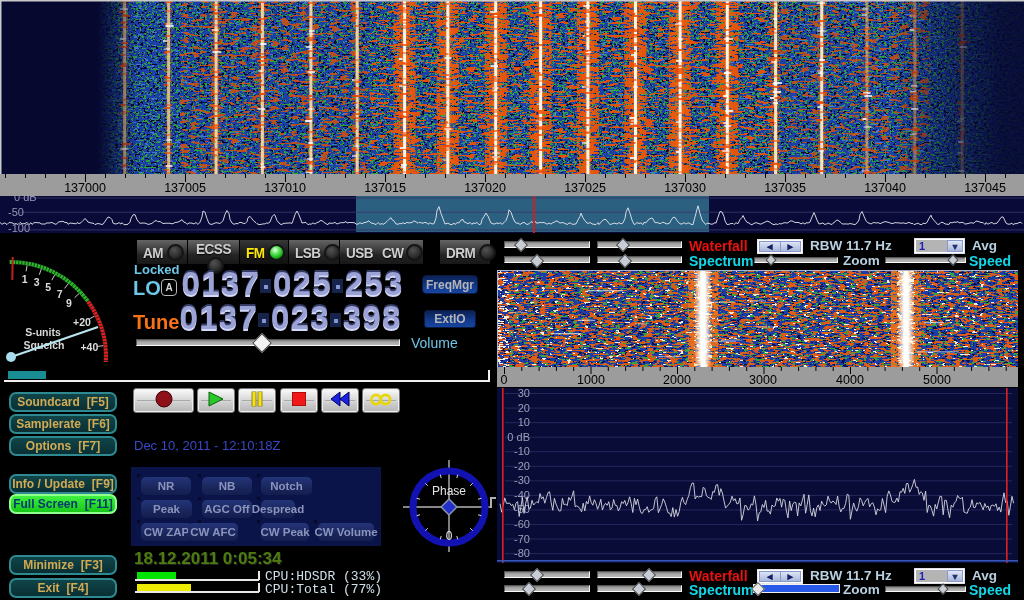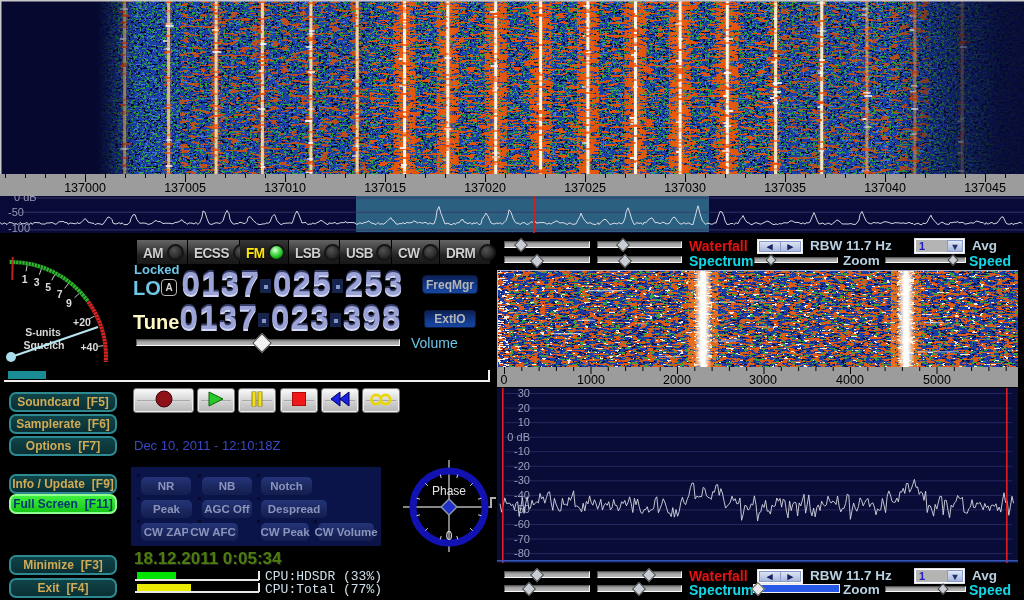--- a/index.html
+++ b/index.html
@@ -865,49 +865,49 @@
       <line x1="12.3" y1="47.0" x2="12.7" y2="24.0" stroke="#c02020" stroke-width="2"></line>
       <text x="43" y="103" font-family="Liberation Sans, sans-serif" font-size="10.5" font-weight="bold" fill="#d8d8d8" text-anchor="middle">S-units</text>
       <text x="44" y="116" font-family="Liberation Sans, sans-serif" font-size="10.5" font-weight="bold" fill="#d8d8d8" text-anchor="middle">Squelch</text>
       <line x1="11" y1="124" x2="98" y2="94" stroke="#b8e4f0" stroke-width="2.2"></line>
       <circle cx="11" cy="124" r="5" fill="#a8dcec"></circle>
     </svg>
 <div style="position:absolute;left:137px;top:240px;width:51px;height:24px;background:linear-gradient(#646464,#3c3c3c 42%,#242424 62%,#181818);border-right:1px solid #000;box-sizing:border-box;display:flex;align-items:center;justify-content:space-between;padding:0 3px 0 6px;">
       <span style="font:bold 15px 'Liberation Sans', sans-serif;color:#cfcfcf;letter-spacing:-0.5px;transform:scaleX(0.9);transform-origin:left;text-shadow:0 1px 1px #000">AM</span>
       <span style="width:13px;height:13px;border-radius:50%;background:radial-gradient(circle at 38% 32%,#525252,#2e2e2e 55%,#161616 85%);border:2px solid #151515;flex:none"></span>
     </div>
-    <div style="position:absolute;left:188px;top:240px;width:52px;height:24px;background:linear-gradient(#646464,#3c3c3c 42%,#242424 62%,#181818);border-right:1px solid #000;box-sizing:border-box;display:flex;align-items:center;justify-content:space-between;padding:0 3px 0 6px;">
+    <div style="position:absolute;left:188px;top:240px;width:52px;height:24px;background:linear-gradient(#646464,#3c3c3c 42%,#242424 62%,#181818);border-right:1px solid #000;box-sizing:border-box;display:flex;align-items:center;justify-content:space-between;padding:0 3px 0 6px;flex-direction:column;">
       <span style="font:bold 15px 'Liberation Sans', sans-serif;color:#cfcfcf;letter-spacing:-0.5px;transform:scaleX(0.9);transform-origin:left;text-shadow:0 1px 1px #000">ECSS</span>
       <span style="width:13px;height:13px;border-radius:50%;background:radial-gradient(circle at 38% 32%,#525252,#2e2e2e 55%,#161616 85%);border:2px solid #151515;flex:none"></span>
     </div>
     <div style="position:absolute;left:240px;top:240px;width:49px;height:24px;background:linear-gradient(#383838,#1e1e1e 45%,#101010);border-right:1px solid #000;box-sizing:border-box;display:flex;align-items:center;justify-content:space-between;padding:0 3px 0 6px;">
       <span style="font:bold 15px 'Liberation Sans', sans-serif;color:#ffe808;letter-spacing:-0.5px;transform:scaleX(0.9);transform-origin:left;text-shadow:0 1px 1px #000">FM</span>
       <span style="width:13px;height:13px;border-radius:50%;background:radial-gradient(circle at 40% 32%,#eeffee,#5fe55f 32%,#1eb81e 62%,#0a4a0a 85%,#052805 100%);border:2px solid #151515;flex:none"></span>
     </div>
     <div style="position:absolute;left:289px;top:240px;width:51px;height:24px;background:linear-gradient(#646464,#3c3c3c 42%,#242424 62%,#181818);border-right:1px solid #000;box-sizing:border-box;display:flex;align-items:center;justify-content:space-between;padding:0 3px 0 6px;">
       <span style="font:bold 15px 'Liberation Sans', sans-serif;color:#cfcfcf;letter-spacing:-0.5px;transform:scaleX(0.9);transform-origin:left;text-shadow:0 1px 1px #000">LSB</span>
       <span style="width:13px;height:13px;border-radius:50%;background:radial-gradient(circle at 38% 32%,#525252,#2e2e2e 55%,#161616 85%);border:2px solid #151515;flex:none"></span>
     </div>
     <div style="position:absolute;left:340px;top:240px;width:52px;height:24px;background:linear-gradient(#646464,#3c3c3c 42%,#242424 62%,#181818);border-right:1px solid #000;box-sizing:border-box;display:flex;align-items:center;justify-content:space-between;padding:0 3px 0 6px;">
       <span style="font:bold 15px 'Liberation Sans', sans-serif;color:#cfcfcf;letter-spacing:-0.5px;transform:scaleX(0.9);transform-origin:left;text-shadow:0 1px 1px #000">USB</span>
       <span style="width:13px;height:13px;border-radius:50%;background:radial-gradient(circle at 38% 32%,#525252,#2e2e2e 55%,#161616 85%);border:2px solid #151515;flex:none"></span>
     </div>
-    <div style="position:absolute;left:392px;top:240px;width:48px;height:24px;background:linear-gradient(#646464,#3c3c3c 42%,#242424 62%,#181818);border-right:1px solid #000;box-sizing:border-box;display:flex;align-items:center;justify-content:space-between;padding:0 3px 0 6px;">
+    <div style="position:absolute;left:376px;top:240px;width:48px;height:24px;background:linear-gradient(#646464,#3c3c3c 42%,#242424 62%,#181818);border-right:1px solid #000;box-sizing:border-box;display:flex;align-items:center;justify-content:space-between;padding:0 3px 0 6px;">
       <span style="font:bold 15px 'Liberation Sans', sans-serif;color:#cfcfcf;letter-spacing:-0.5px;transform:scaleX(0.9);transform-origin:left;text-shadow:0 1px 1px #000">CW</span>
       <span style="width:13px;height:13px;border-radius:50%;background:radial-gradient(circle at 38% 32%,#525252,#2e2e2e 55%,#161616 85%);border:2px solid #151515;flex:none"></span>
     </div>
     <div style="position:absolute;left:440px;top:240px;width:51px;height:24px;background:linear-gradient(#646464,#3c3c3c 42%,#242424 62%,#181818);border-right:1px solid #000;box-sizing:border-box;display:flex;align-items:center;justify-content:space-between;padding:0 3px 0 6px;">
       <span style="font:bold 15px 'Liberation Sans', sans-serif;color:#cfcfcf;letter-spacing:-0.5px;transform:scaleX(0.9);transform-origin:left;text-shadow:0 1px 1px #000">DRM</span>
       <span style="width:13px;height:13px;border-radius:50%;background:radial-gradient(circle at 38% 32%,#525252,#2e2e2e 55%,#161616 85%);border:2px solid #151515;flex:none"></span>
     </div>
 <div style="position:absolute;left:134px;top:262px;font:bold 13px 'Liberation Sans', sans-serif;color:#6ec6e8">Locked</div>
     <div style="position:absolute;left:133px;top:277px;font:bold 20px 'Liberation Sans', sans-serif;color:#6ec6e8">LO</div>
     <div style="position:absolute;left:161px;top:279px;width:14px;height:15px;border:1.5px solid #b8b8b8;border-radius:4px;color:#d8d8d8;font:bold 10px 'Liberation Sans', sans-serif;text-align:center;line-height:15px">A</div>
     <div style="position:absolute;left:181px;top:265px;font:bold 33px 'Liberation Sans', sans-serif;color:#9aa2d6;text-shadow:0 -2px 0 #353c64,0 2px 0 #d2d8f6;letter-spacing:0px;"><span style="display:inline-block;width:19.6px;text-align:center">0</span><span style="display:inline-block;width:19.6px;text-align:center">1</span><span style="display:inline-block;width:19.6px;text-align:center">3</span><span style="display:inline-block;width:19.6px;text-align:center">7</span><span style="display:inline-block;width:11px;height:14px;background:#16244c;margin:0 1px 2px 1px;position:relative;vertical-align:baseline;"><span style="position:absolute;left:3.5px;bottom:4px;width:4px;height:4px;background:#8694cc"></span></span><span style="display:inline-block;width:19.6px;text-align:center">0</span><span style="display:inline-block;width:19.6px;text-align:center">2</span><span style="display:inline-block;width:19.6px;text-align:center">5</span><span style="display:inline-block;width:11px;height:14px;background:#16244c;margin:0 1px 2px 1px;position:relative;vertical-align:baseline;"><span style="position:absolute;left:3.5px;bottom:4px;width:4px;height:4px;background:#8694cc"></span></span><span style="display:inline-block;width:19.6px;text-align:center">2</span><span style="display:inline-block;width:19.6px;text-align:center">5</span><span style="display:inline-block;width:19.6px;text-align:center">3</span></div>
-    <div style="position:absolute;left:133px;top:311px;font:bold 20px 'Liberation Sans', sans-serif;color:#fef9c3">Tune</div>
+    <div style="position:absolute;left:133px;top:311px;font:bold 20px 'Liberation Sans', sans-serif;color:#f97316">Tune</div>
     <div style="position:absolute;left:179px;top:299px;font:bold 33px 'Liberation Sans', sans-serif;color:#9aa2d6;text-shadow:0 -2px 0 #353c64,0 2px 0 #d2d8f6;letter-spacing:0px;"><span style="display:inline-block;width:19.6px;text-align:center">0</span><span style="display:inline-block;width:19.6px;text-align:center">1</span><span style="display:inline-block;width:19.6px;text-align:center">3</span><span style="display:inline-block;width:19.6px;text-align:center">7</span><span style="display:inline-block;width:11px;height:14px;background:#16244c;margin:0 1px 2px 1px;position:relative;vertical-align:baseline;"><span style="position:absolute;left:3.5px;bottom:4px;width:4px;height:4px;background:#8694cc"></span></span><span style="display:inline-block;width:19.6px;text-align:center">0</span><span style="display:inline-block;width:19.6px;text-align:center">2</span><span style="display:inline-block;width:19.6px;text-align:center">3</span><span style="display:inline-block;width:11px;height:14px;background:#16244c;margin:0 1px 2px 1px;position:relative;vertical-align:baseline;"><span style="position:absolute;left:3.5px;bottom:4px;width:4px;height:4px;background:#8694cc"></span></span><span style="display:inline-block;width:19.6px;text-align:center">3</span><span style="display:inline-block;width:19.6px;text-align:center">9</span><span style="display:inline-block;width:19.6px;text-align:center">8</span></div>
     <div style="position:absolute;background:linear-gradient(#0c2054,#123a8c 60%,#16459e);border:1px solid #0a1a40;border-radius:4px;color:#b4b4b4;font:bold 12px 'Liberation Sans', sans-serif;display:flex;align-items:center;justify-content:center;box-sizing:border-box;left:422px;top:275px;width:56px;height:19px">FreqMgr</div>
     <div style="position:absolute;background:linear-gradient(#0c2054,#123a8c 60%,#16459e);border:1px solid #0a1a40;border-radius:3px;color:#b4b4b4;font:bold 12px 'Liberation Sans', sans-serif;display:flex;align-items:center;justify-content:center;box-sizing:border-box;left:424px;top:310px;width:52px;height:18px">ExtIO</div>
     <div style="position:absolute;left:136px;top:339px;width:264px;height:7px;background:linear-gradient(#7a7a7a,#a8a8a8 40%,#b8b8b8);border-top:1px solid #555;border-left:1px solid #555;border-bottom:1px solid #f8f8f8;border-right:1px solid #eee;box-sizing:border-box"></div>
     <div style="position:absolute;left:253px;top:334px;width:12px;height:12px;background:#f2f2f2;border:1px solid #444;transform:rotate(45deg);transform-origin:center;margin:2px"></div>
     <div style="position:absolute;left:411px;top:335px;font:14px 'Liberation Sans', sans-serif;color:#6ec6e8">Volume</div>
 <div style="background:linear-gradient(#fbfbfb,#d6d6d6 48%,#b6b6b6);border:1px solid #777;border-radius:3px;box-shadow:inset 0 0 0 1px #eee;box-sizing:border-box;position:absolute;top:388px;height:25px;left:133px;width:61px">
       <span style="position:absolute;left:3px;right:3px;top:11px;height:2px;background:linear-gradient(#909090,#f0f0f0)"></span>
       <span style="position:absolute;left:50%;top:50%;transform:translate(-50%,-50%)"><svg width="18" height="18">
           <circle cx="9" cy="9" r="8" fill="#8e1018" stroke="#400008"></circle>
@@ -950,21 +950,21 @@
     <div style="position:absolute;left:141px;top:477px;width:50px;height:18px;background:linear-gradient(#243478,#182458 70%,#141e4e);border-radius:5px;display:flex;align-items:center;justify-content:center;font:bold 11.5px 'Liberation Sans', sans-serif;color:#8c94bc;white-space:nowrap">NR</div>
     <div style="position:absolute;left:137px;top:474px;width:3px;height:3px;background:#040a28"></div>
     <div style="position:absolute;left:202px;top:477px;width:50px;height:18px;background:linear-gradient(#243478,#182458 70%,#141e4e);border-radius:5px;display:flex;align-items:center;justify-content:center;font:bold 11.5px 'Liberation Sans', sans-serif;color:#8c94bc;white-space:nowrap">NB</div>
     <div style="position:absolute;left:198px;top:474px;width:3px;height:3px;background:#040a28"></div>
     <div style="position:absolute;left:261px;top:477px;width:51px;height:18px;background:linear-gradient(#243478,#182458 70%,#141e4e);border-radius:5px;display:flex;align-items:center;justify-content:center;font:bold 11.5px 'Liberation Sans', sans-serif;color:#8c94bc;white-space:nowrap">Notch</div>
     <div style="position:absolute;left:257px;top:474px;width:3px;height:3px;background:#040a28"></div>
     <div style="position:absolute;left:141px;top:500px;width:51px;height:18px;background:linear-gradient(#243478,#182458 70%,#141e4e);border-radius:5px;display:flex;align-items:center;justify-content:center;font:bold 11.5px 'Liberation Sans', sans-serif;color:#8c94bc;white-space:nowrap">Peak</div>
     <div style="position:absolute;left:137px;top:497px;width:3px;height:3px;background:#040a28"></div>
     <div style="position:absolute;left:202px;top:500px;width:50px;height:18px;background:linear-gradient(#243478,#182458 70%,#141e4e);border-radius:5px;display:flex;align-items:center;justify-content:center;font:bold 11.5px 'Liberation Sans', sans-serif;color:#8c94bc;white-space:nowrap">AGC Off</div>
     <div style="position:absolute;left:198px;top:497px;width:3px;height:3px;background:#040a28"></div>
-    <div style="position:absolute;left:261px;top:500px;width:66px;height:18px;background:linear-gradient(#243478,#182458 70%,#141e4e);border-radius:5px;display:flex;align-items:center;justify-content:center;font:bold 11.5px 'Liberation Sans', sans-serif;color:#8c94bc;white-space:nowrap">Despread</div>
+    <div style="position:absolute;left:261px;top:500px;width:34px;height:18px;background:linear-gradient(#243478,#182458 70%,#141e4e);border-radius:5px;display:flex;align-items:center;justify-content:center;font:bold 11.5px 'Liberation Sans', sans-serif;color:#8c94bc;white-space:nowrap">Despread</div>
     <div style="position:absolute;left:257px;top:497px;width:3px;height:3px;background:#040a28"></div>
     <div style="position:absolute;left:141px;top:523px;width:51px;height:18px;background:linear-gradient(#243478,#182458 70%,#141e4e);border-radius:5px;display:flex;align-items:center;justify-content:center;font:bold 11.5px 'Liberation Sans', sans-serif;color:#8c94bc;white-space:nowrap">CW ZAP</div>
     <div style="position:absolute;left:137px;top:520px;width:3px;height:3px;background:#040a28"></div>
     <div style="position:absolute;left:188px;top:523px;width:50px;height:18px;background:linear-gradient(#243478,#182458 70%,#141e4e);border-radius:5px;display:flex;align-items:center;justify-content:center;font:bold 11.5px 'Liberation Sans', sans-serif;color:#8c94bc;white-space:nowrap">CW AFC</div>
     <div style="position:absolute;left:198px;top:520px;width:3px;height:3px;background:#040a28"></div>
     <div style="position:absolute;left:261px;top:523px;width:48px;height:18px;background:linear-gradient(#243478,#182458 70%,#141e4e);border-radius:5px;display:flex;align-items:center;justify-content:center;font:bold 11.5px 'Liberation Sans', sans-serif;color:#8c94bc;white-space:nowrap">CW Peak</div>
     <div style="position:absolute;left:257px;top:520px;width:3px;height:3px;background:#040a28"></div>
     <div style="position:absolute;left:318px;top:523px;width:56px;height:18px;background:linear-gradient(#243478,#182458 70%,#141e4e);border-radius:5px;display:flex;align-items:center;justify-content:center;font:bold 11.5px 'Liberation Sans', sans-serif;color:#8c94bc;white-space:nowrap">CW Volume</div>
     <div style="position:absolute;left:314px;top:520px;width:3px;height:3px;background:#040a28"></div>
 <svg width="100" height="100" style="position:absolute;left:399px;top:457px">

